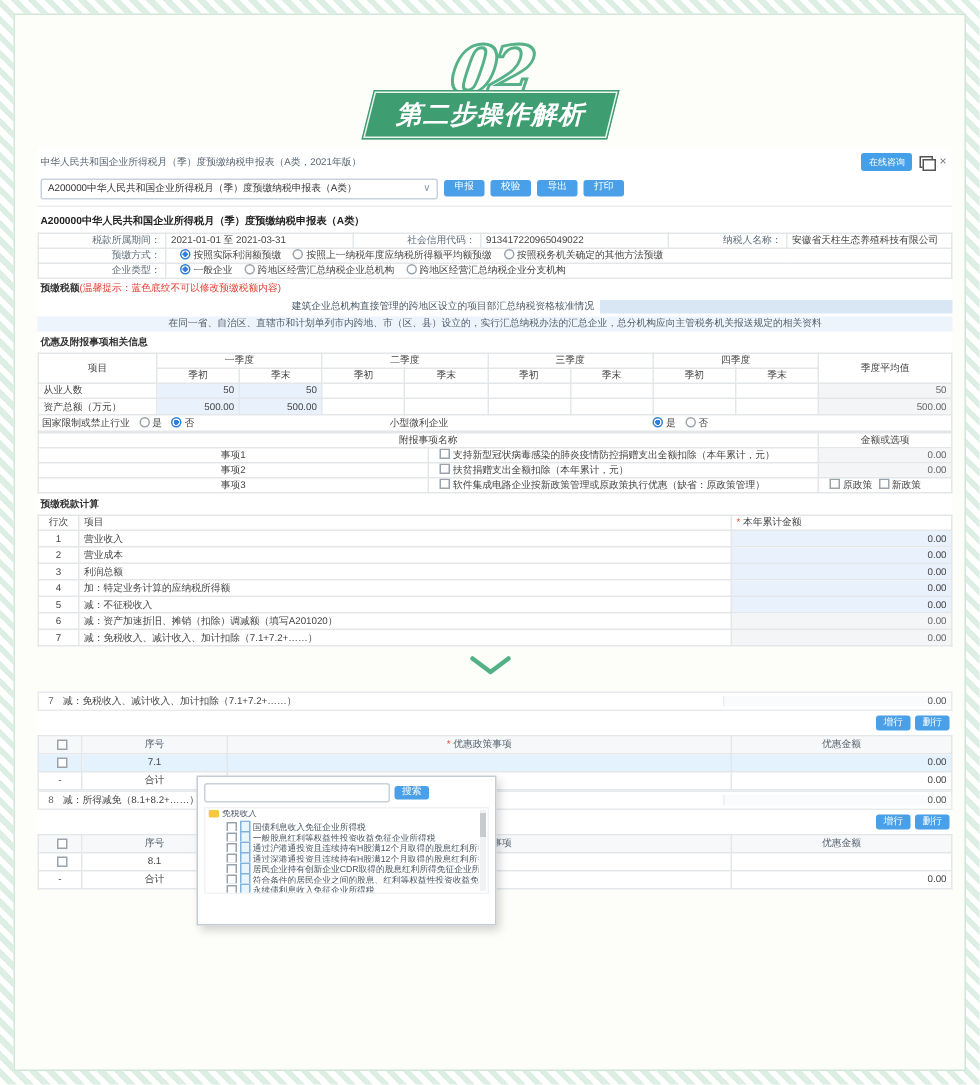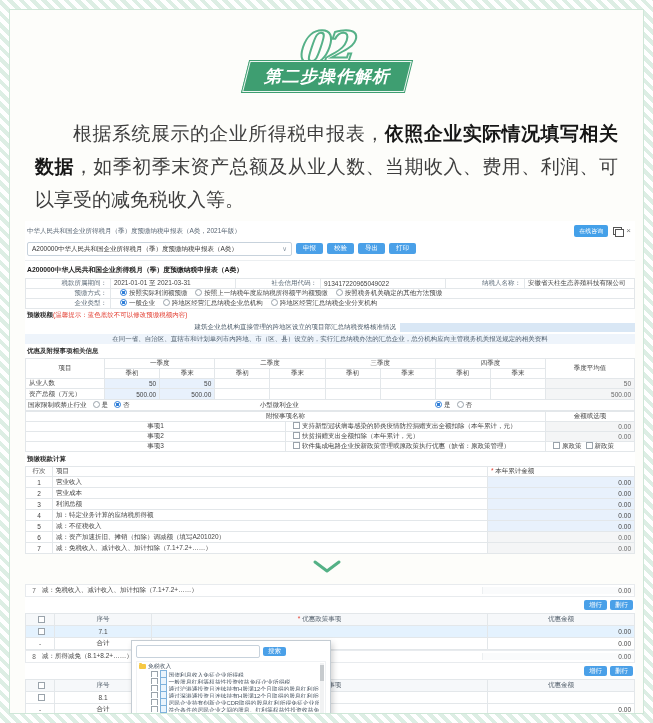--- a/index.html
+++ b/index.html
@@ -104,21 +104,20 @@
 </head>
 <body>
 
 <div class="card">
 
   <div class="stepnum">02</div>
   <div class="banner">
     <span>第二步操作解析</span>
   </div>
 
-  <p class="intro"><span>根据系统展示的企业所得税申报表，</span><b>依照企业实际情况填写相关数据</b><span>，如季初季末资产总额及从业人数、当期收入、费用、利润、可以享受的减免税收入等。</span></p>
 
   <div class="shot">
 
     <div class="s1-top">
       <span class="s1-title">中华人民共和国企业所得税月（季）度预缴纳税申报表（A类，2021年版）</span>
       <span class="badge">在线咨询</span>
       <span class="winicon"></span>
       <span class="xicon">×</span>
     </div>
 

